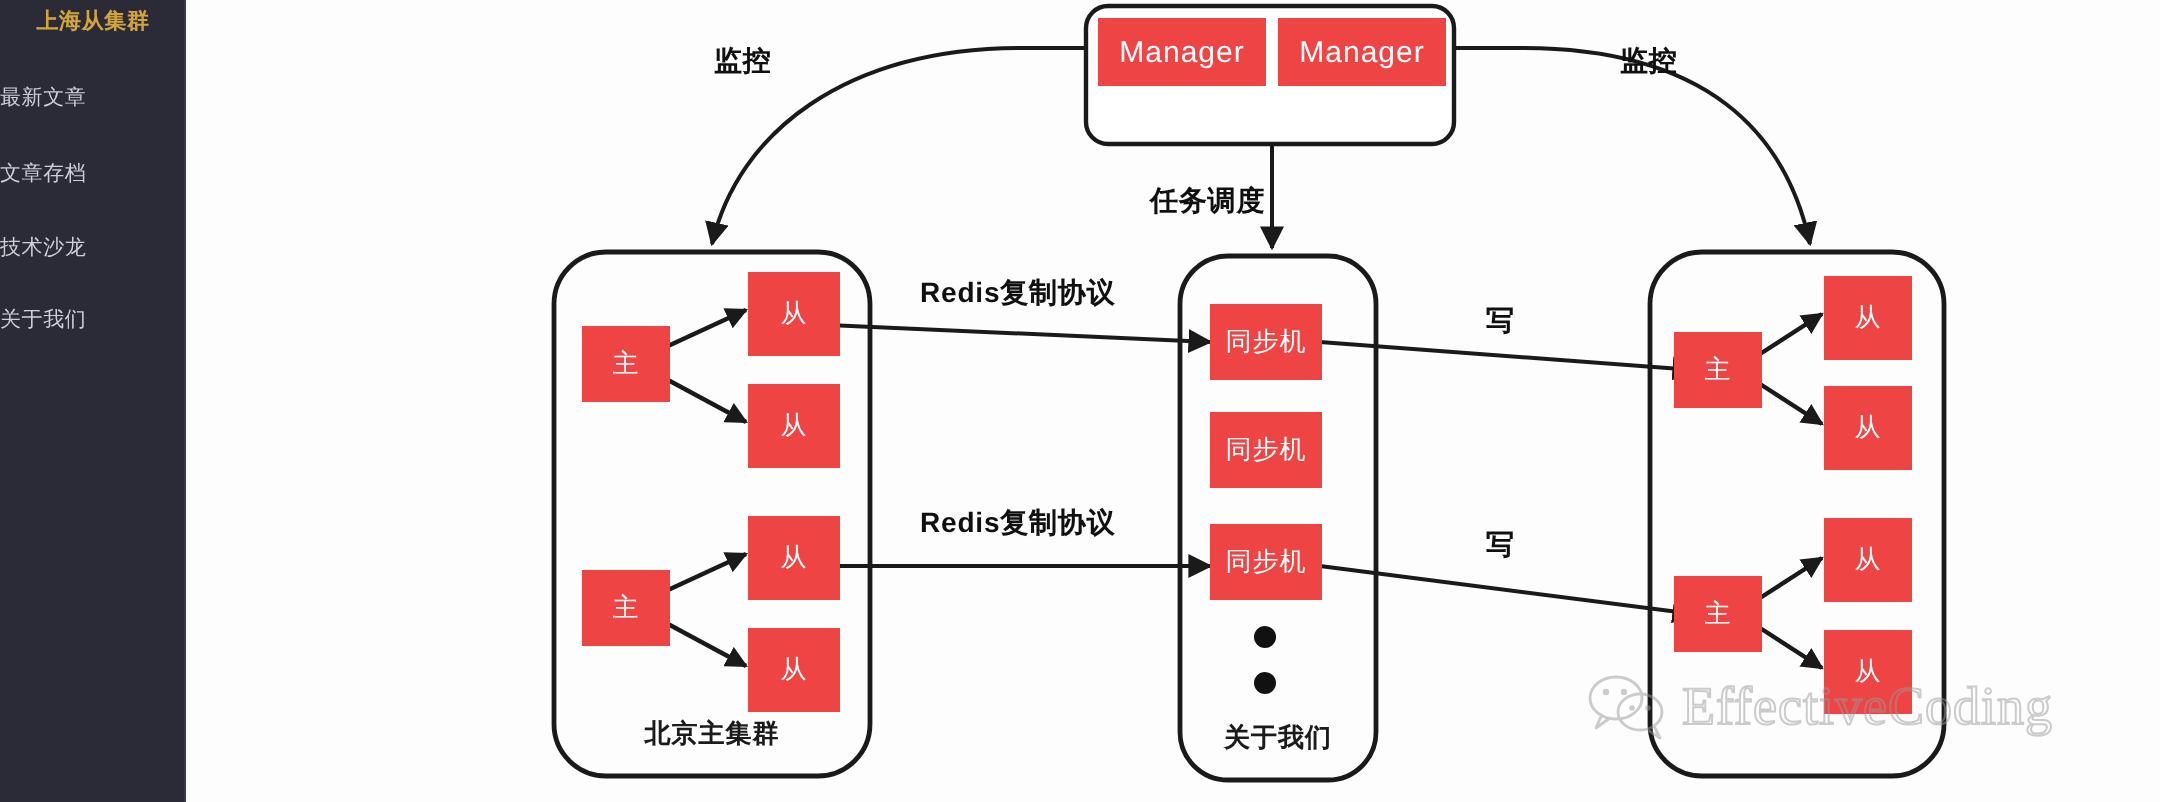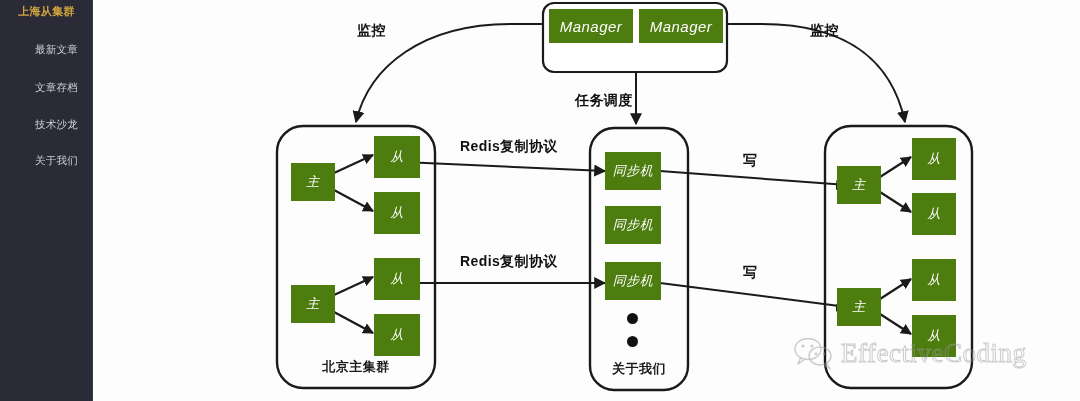--- a/index.html
+++ b/index.html
@@ -41,21 +41,20 @@
     color: #d2a53c;
     font-size: 11px;
     font-weight: bold;
     letter-spacing: 0.3px;
     line-height: 14px;
   }
   .side-item {
     position: absolute;
     left: 0;
     width: 113px;
-    text-align: center;
     color: #cfcfd8;
     font-size: 10.5px;
     line-height: 13px;
     letter-spacing: 0.3px;
     cursor: pointer;
   }
 
   
   #canvas {
     position: absolute;
@@ -70,30 +69,29 @@
     left: 0;
     top: 0;
     width: 987px;
     height: 401px;
     pointer-events: none;
   }
 
   
   .blue-box {
     position: absolute;
-    background: #4d7c0f;
+    background: #ef4444;
     color: #ffffff;
     display: flex;
     align-items: center;
     justify-content: center;
     font-size: 13px;
     font-weight: normal;
     letter-spacing: 0.5px;
     box-sizing: border-box;
-    font-style: italic;
   }
   .blue-box.manager {
     font-size: 15px;
   }
   .group-label {
     position: absolute;
     color: #1b1b1b;
     font-size: 13px;
     font-weight: bold;
     letter-spacing: 0.5px;

